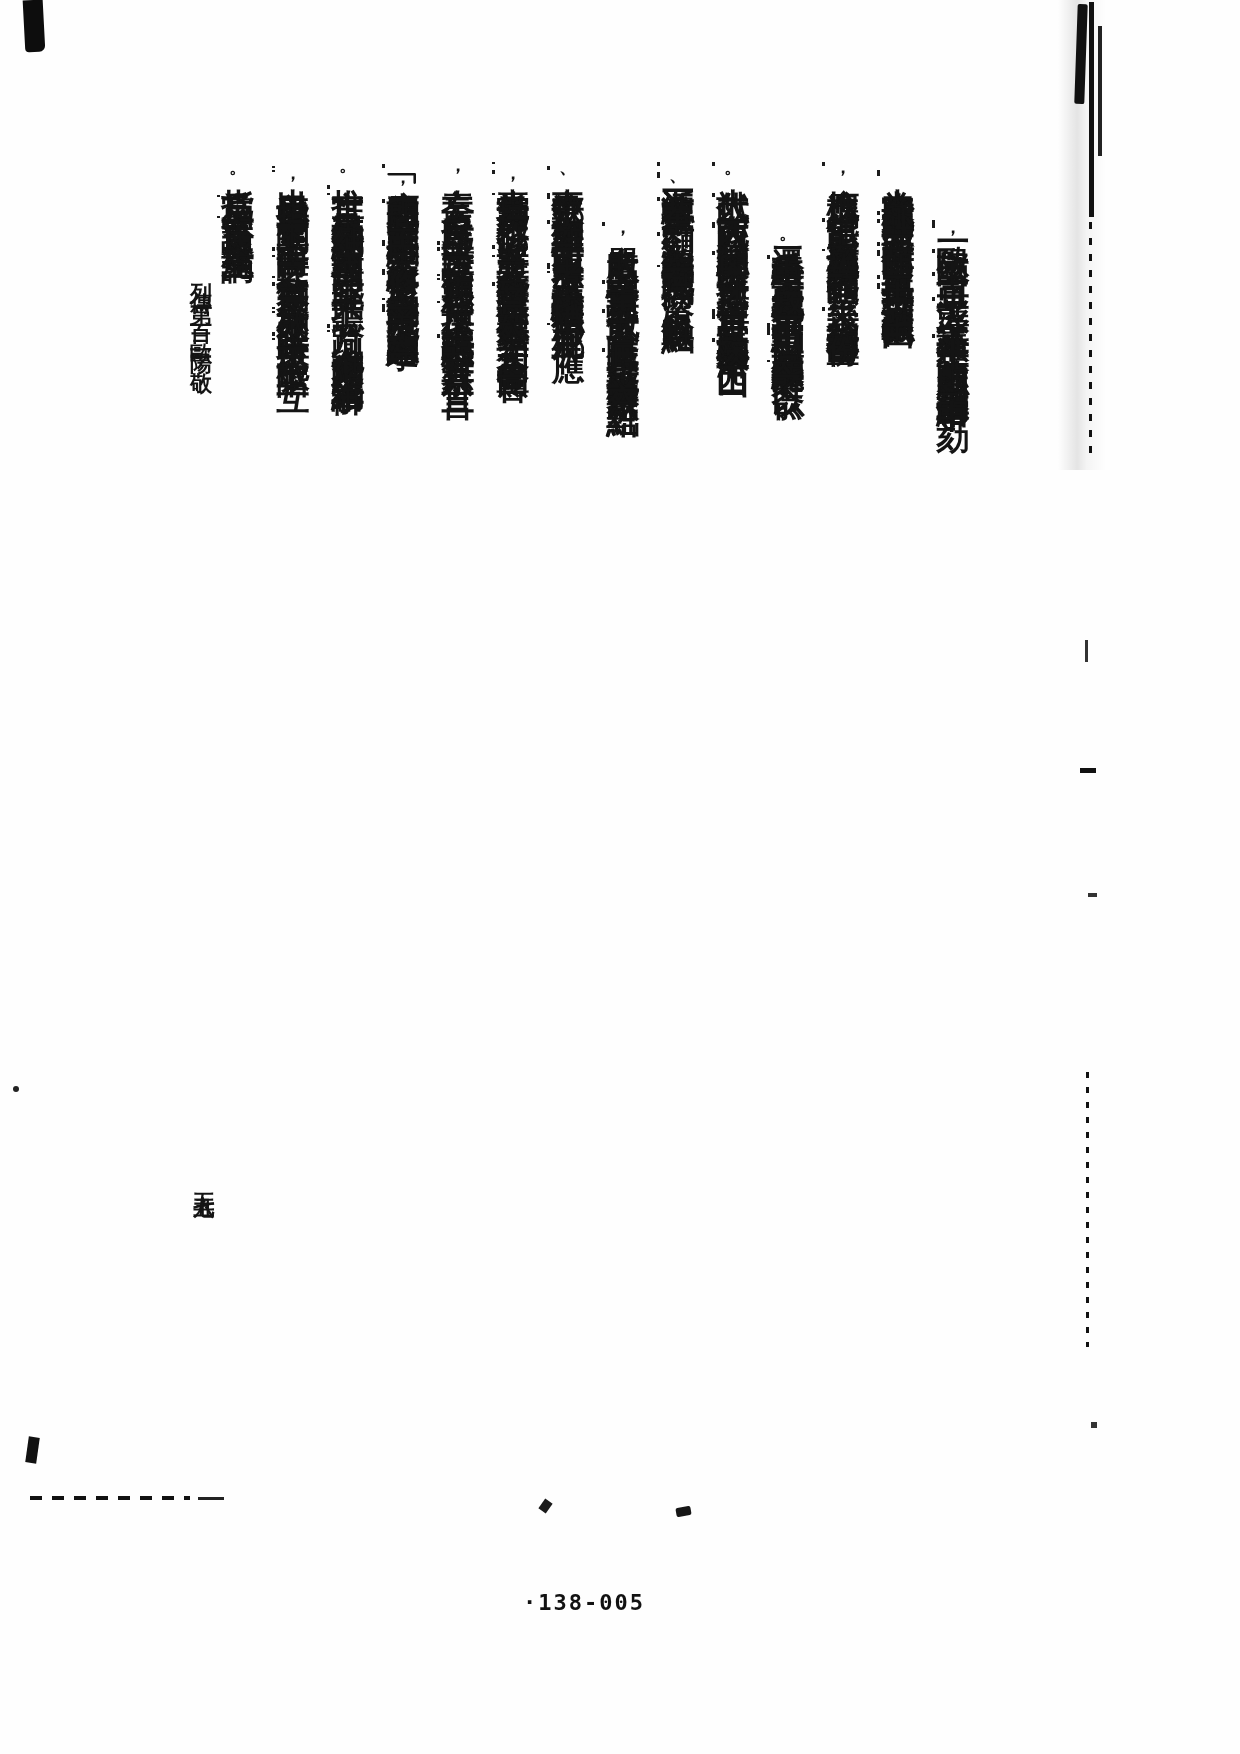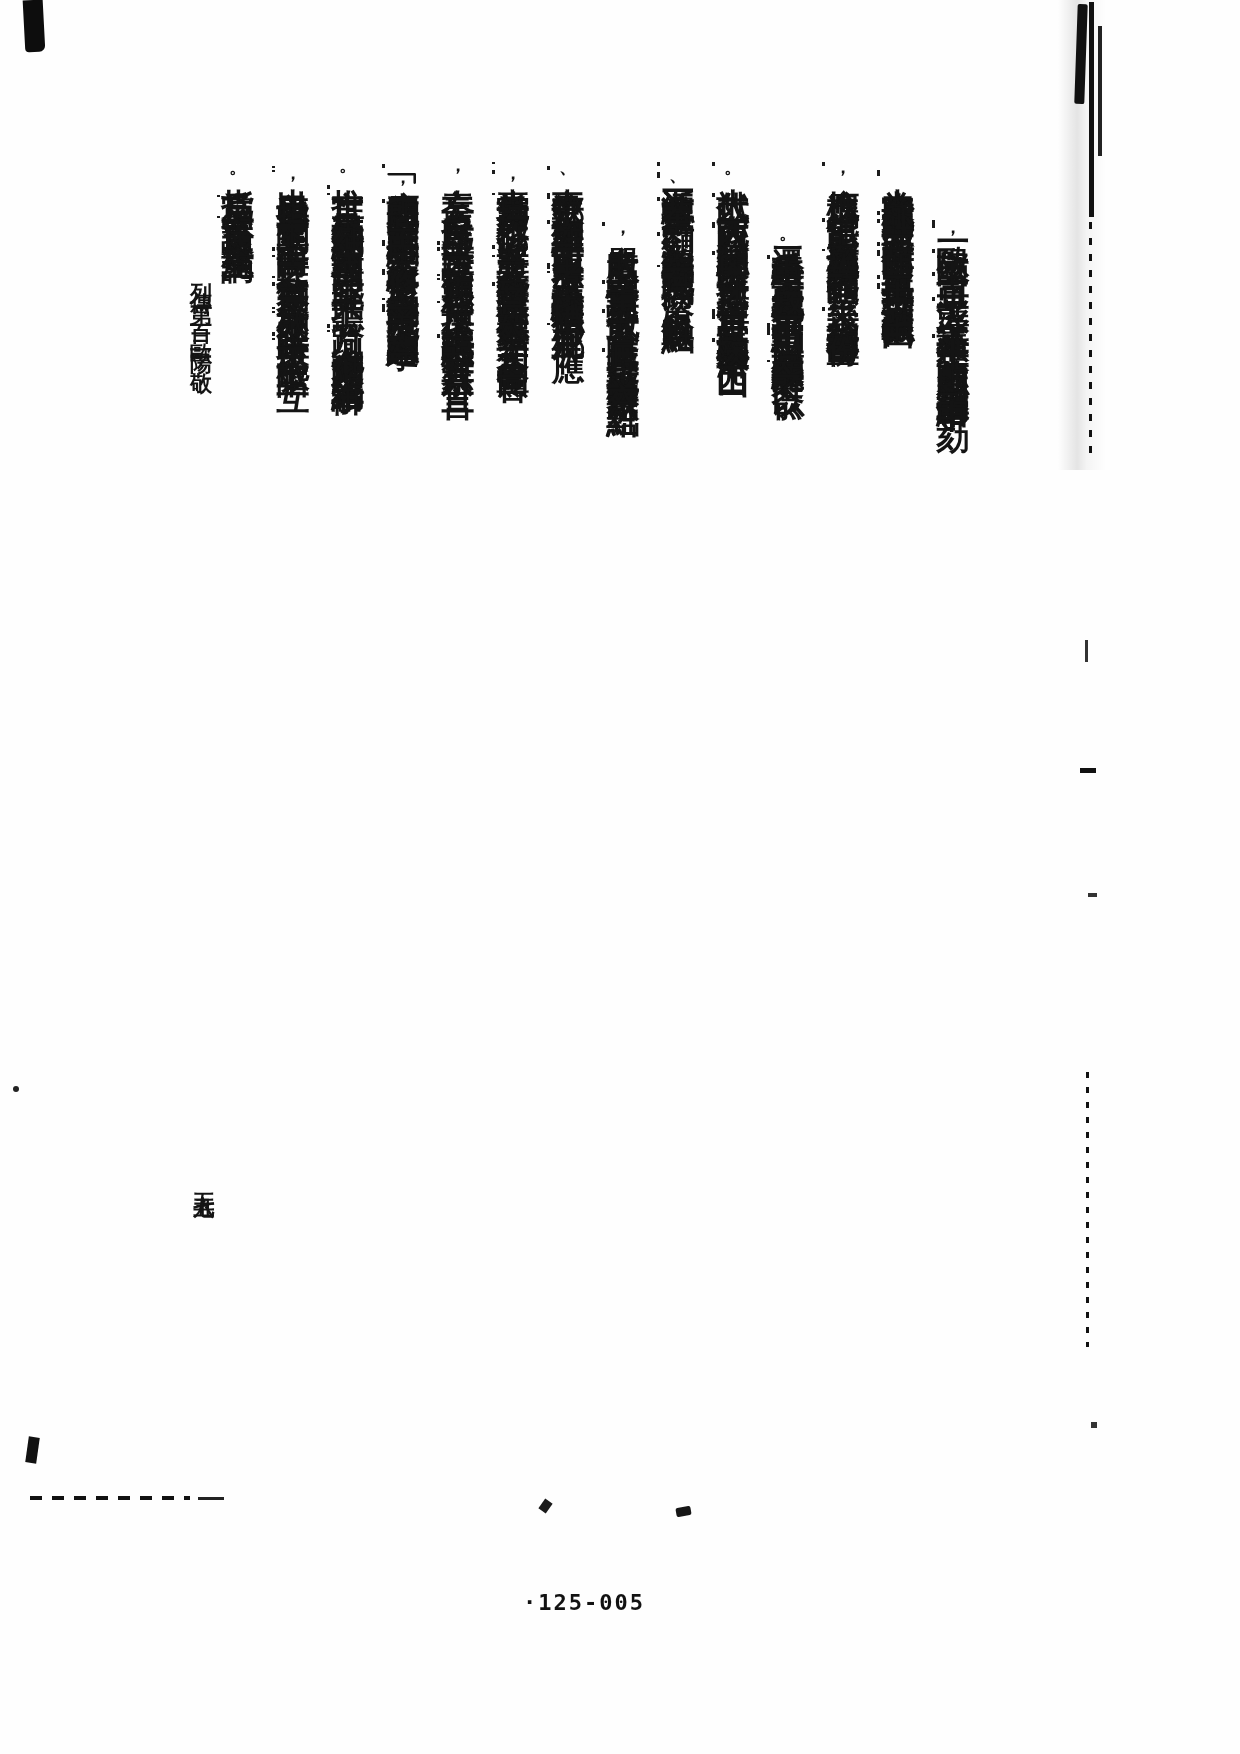--- a/index.html
+++ b/index.html
@@ -108,21 +108,21 @@
       <p class="col"><span>史以</span><span class="nm">康</span><span>受</span><span class="nm">拱</span><span>指<span class="p">，</span>羣集闕下<span class="p">，</span>詈而唾之<span class="p">。</span></span><span class="nm">一敬</span><span>首劾</span><span class="nm">康</span><span><span class="p">，</span></span><span class="nm">康</span><span>亦劾</span><span class="nm">一敬</span><span><span class="p">。</span>時</span><span class="nm">康</span><span>主</span><span class="nm">拱</span><span><span class="p">，</span></span><span class="nm">一敬</span><span>主</span><span class="nm">階</span><span><span class="p">，</span>互</span></p>
       <p class="col"><span>指爲黨<span class="p">。</span>言官多論</span><span class="nm">康</span><span><span class="p">，</span></span><span class="nm">康</span><span>竟坐謫<span class="p">。</span></span></p>
     </div>
 
   <div class="running-head">
     <span>列傳第一百三</span><span class="gap"></span><span>歐陽一敬</span>
   </div>
 
   <div class="page-number">五六七五</div>
 
-  <div class="stamp">·125-005</div>
+  <div class="stamp">·138-005</div>
 
   <div class="art a5"></div>
   <div class="art a1"></div>
   <div class="art a2"></div>
   <div class="art a3"></div>
   <div class="art a4"></div>
   <div class="art a6"></div>
   <div class="art a7"></div>
   <div class="art a8"></div>
   <div class="art a9"></div>

